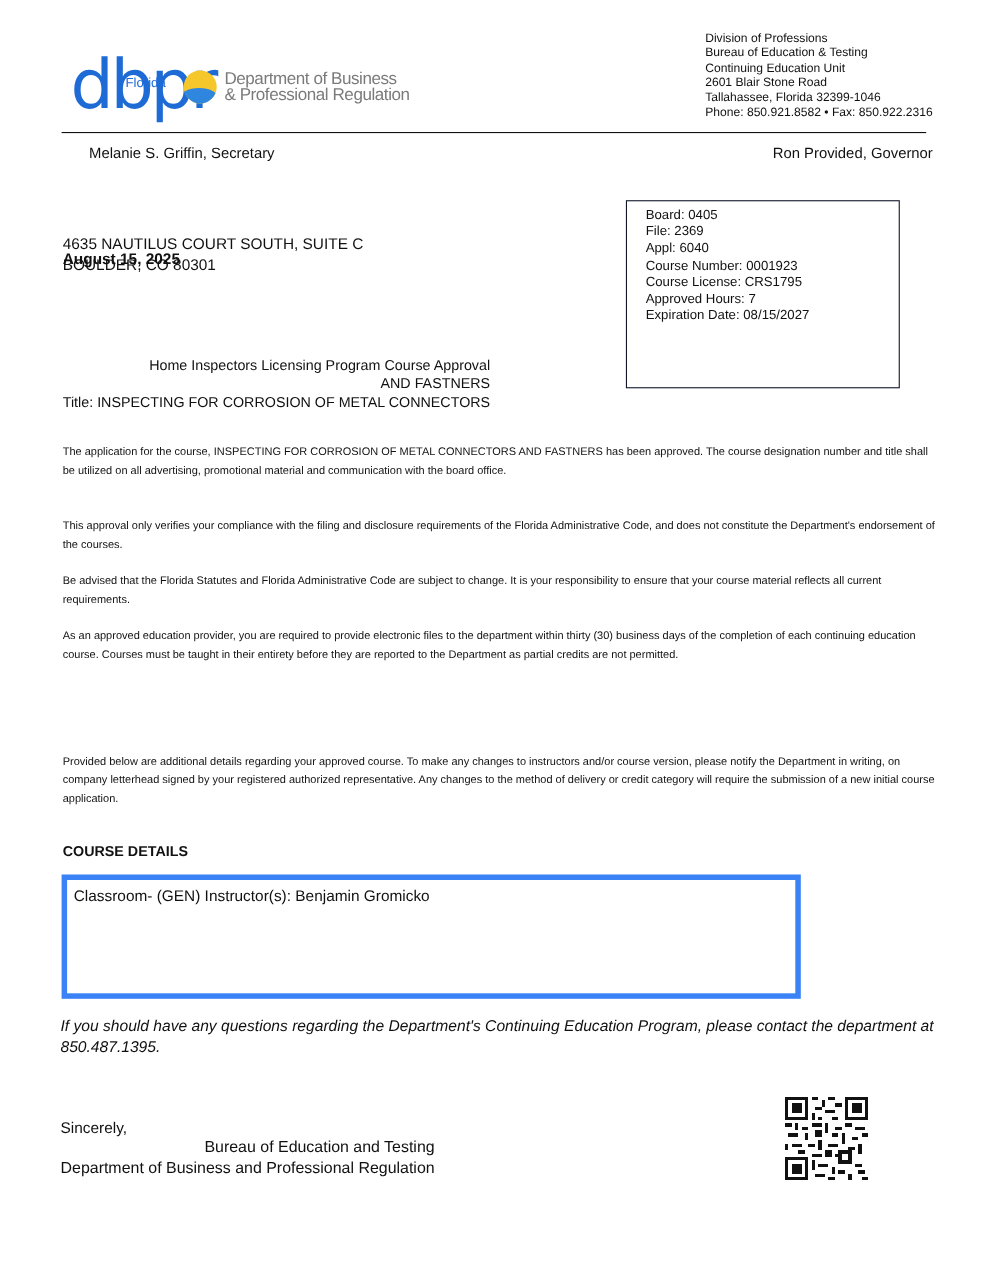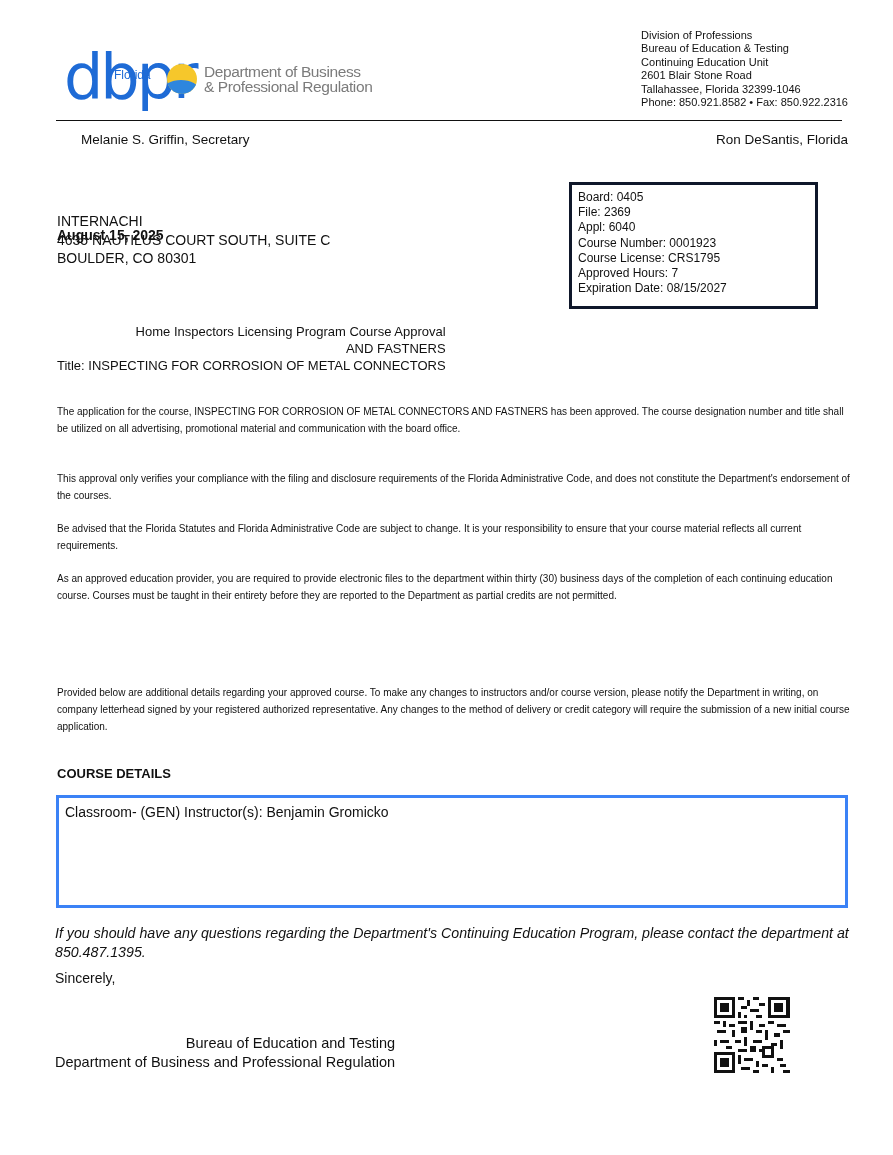--- a/index.html
+++ b/index.html
@@ -20,33 +20,33 @@
 
   
   .divider { left: 56px; top: 120px; width: 786px; height: 1px; background: #111; }
 
   .secretary { left: 57px; top: 132px; font-size: 13.5px; margin-left: 24px; }
   .governor { right: 45px; top: 132px; font-size: 13.5px; }
 
   .date { left: 57px; top: 183px; font-size: 14px; font-weight: 700; margin-top: 44px; }
   .recipient { left: 57px; top: 212px; font-size: 14px; line-height: 18.5px; }
 
-  .infobox { left: 569px; top: 182px; width: 249px; height: 127px; border: 3px solid #0f172a; padding: 5px 6px; font-size: 12px; line-height: 15.2px; }
+  .infobox { left: 569px; top: 182px; width: 249px; height: 171px; border: 1px solid #0f172a; padding: 5px 17px; font-size: 12px; line-height: 15.2px; }
 
   .subject { left: 57px; top: 323px; font-size: 13px; line-height: 17px; text-align: right; }
 
   .para { left: 57px; width: 800px; font-size: 10px; line-height: 16.8px; }
 
   .section-heading { left: 57px; top: 766px; font-size: 13px; font-weight: 700; }
 
-  .detailsbox { left: 56px; top: 795px; width: 792px; height: 113px; border: 3px solid #3b82f6; padding: 6px 6px; font-size: 14px; }
+  .detailsbox { left: 56px; top: 795px; width: 672px; height: 113px; border: 5px solid #3b82f6; padding: 6px 6px; font-size: 14px; }
 
   .contact { left: 55px; top: 924px; width: 800px; font-size: 14.2px; line-height: 19px; font-style: italic; }
 
-  .closing { left: 55px; top: 970px; font-size: 14px; }
+  .closing { left: 55px; top: 1017px; font-size: 14px; }
   .signature { left: 55px; top: 1034px; font-size: 14.5px; line-height: 18.5px; text-align: right; }
 
   .qr { left: 713px; top: 997px; width: 77px; height: 76px; }
 </style>
 </head>
 <body>
 
 <div class="abs logo">
   <div class="logo-dbpr">dbpr</div>
   <div class="logo-florida">Florida</div>
@@ -62,26 +62,25 @@
   <div>Bureau of Education &amp; Testing</div>
   <div>Continuing Education Unit</div>
   <div>2601 Blair Stone Road</div>
   <div>Tallahassee, Florida 32399-1046</div>
   <div>Phone: 850.921.8582 • Fax: 850.922.2316</div>
 </div>
 
 <div class="abs divider"></div>
 
 <div class="abs secretary">Melanie S. Griffin, Secretary</div>
-<div class="abs governor">Ron DeSantis, Florida</div>
+<div class="abs governor">Ron Provided, Governor</div>
 
 <div class="abs date">August 15, 2025</div>
 
 <div class="abs recipient">
-  <div>INTERNACHI</div>
   <div>4635 NAUTILUS COURT SOUTH, SUITE C</div>
   <div>BOULDER, CO  80301</div>
 </div>
 
 <div class="abs infobox">
   <div>Board: 0405</div>
   <div>File: 2369</div>
   <div>Appl: 6040</div>
   <div>Course Number: 0001923</div>
   <div>Course License: CRS1795</div>

